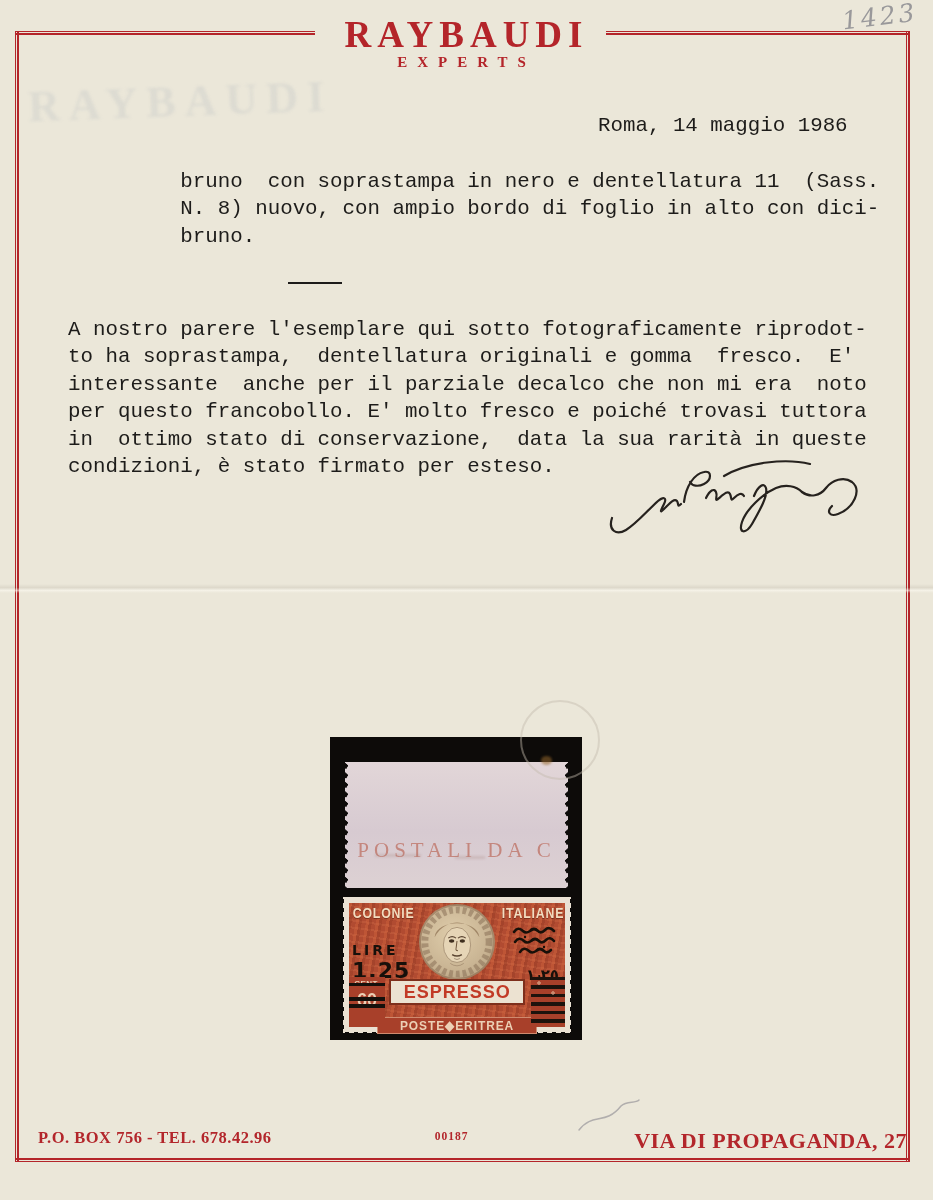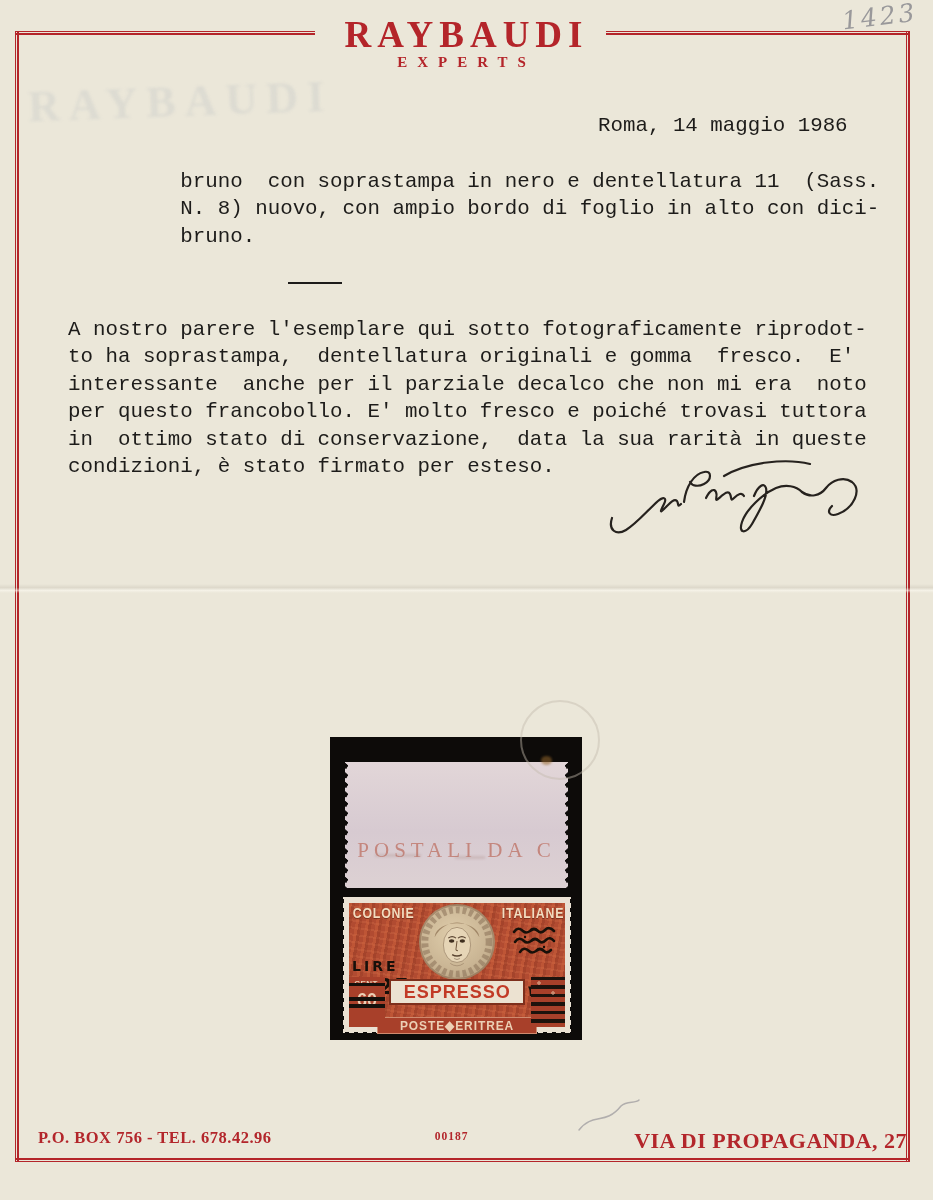--- a/index.html
+++ b/index.html
@@ -65,21 +65,21 @@
     background-image:
       repeating-linear-gradient(100deg,rgba(214,104,62,.35) 0 3px,rgba(132,48,28,.28) 3px 6px,rgba(0,0,0,0) 6px 10px),
       repeating-linear-gradient(8deg,rgba(226,126,84,.22) 0 2px,rgba(0,0,0,0) 2px 7px);}
   .fword{position:absolute;top:1px;color:#f3dcbf;font-family:"Liberation Sans",sans-serif;
     font-weight:bold;font-size:15px;letter-spacing:1px;transform:scaleX(.82);
     text-shadow:0 1px 0 rgba(90,30,15,.6);}
   .fword.wl{left:-3px;} .fword.wr{right:-6px;}
   .medal{position:absolute;left:70px;top:1px;width:76px;height:76px;border-radius:50%;
     background:radial-gradient(circle at 45% 40%,#dfcdab 0%,#c9b493 60%,#ab9678 100%);
     border:2px solid rgba(110,70,45,.4);box-sizing:border-box;}
-  .ovp{position:absolute;color:#17100a;font-family:"DejaVu Sans",sans-serif;font-weight:bold;margin-top:16px;}
+  .ovp{position:absolute;color:#17100a;font-family:"DejaVu Sans",sans-serif;font-weight:bold;}
   .lire{left:3px;top:39px;font-size:14px;letter-spacing:3px;}
   .lval{left:3px;top:55px;font-size:22px;letter-spacing:1px;}
   .aval{right:6px;top:63px;font-size:15px;}
   .scrib{position:absolute;right:2px;top:22px;}
   .espbox{position:absolute;left:40px;top:76px;width:136px;height:26px;background:#ece2d1;
     border:2px solid #7e2f1c;box-sizing:border-box;display:flex;align-items:center;justify-content:center;}
   .espbox span{color:#c23a26;font-family:"Liberation Sans",sans-serif;font-weight:bold;
     font-size:19px;letter-spacing:1px;transform:scaleX(.95);}
   .bband{position:absolute;left:28px;top:114px;width:160px;height:17px;background:#a8402a;
     border:1px solid rgba(255,228,196,.45);box-sizing:border-box;

